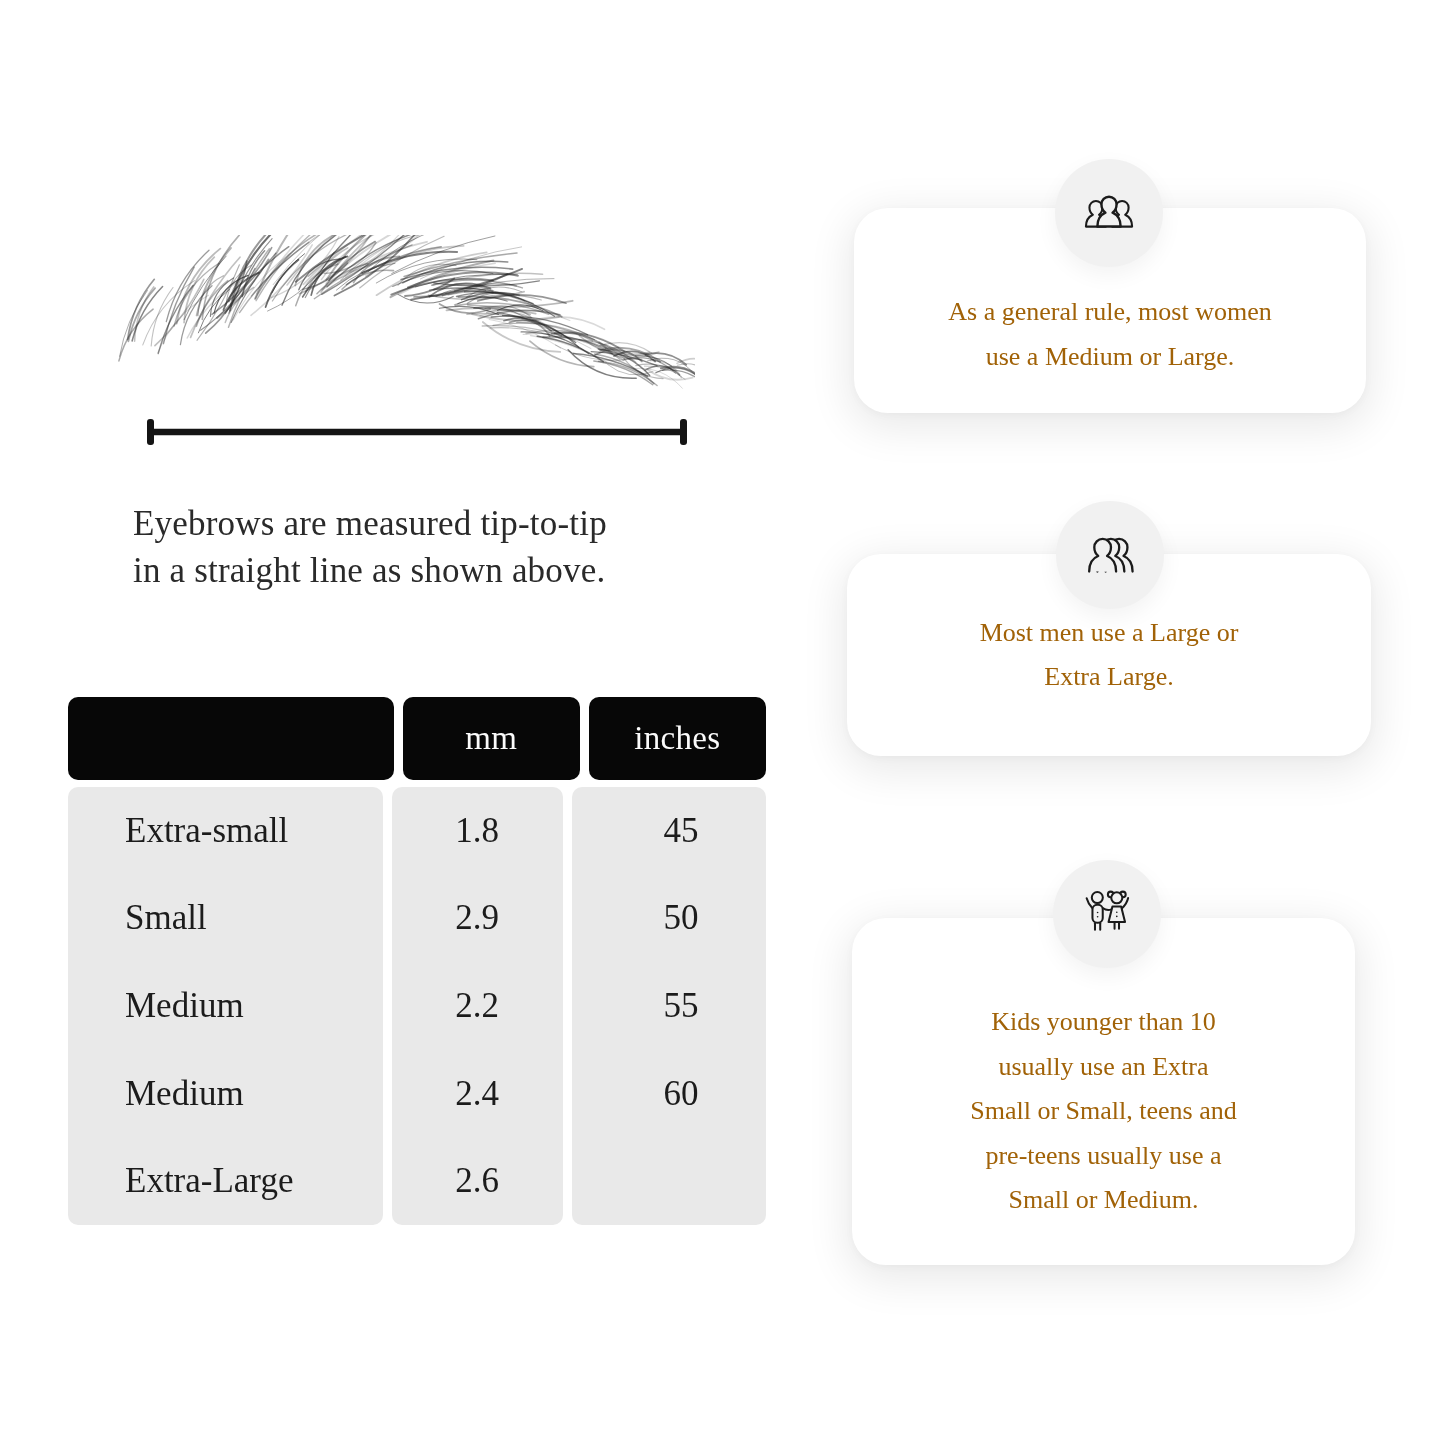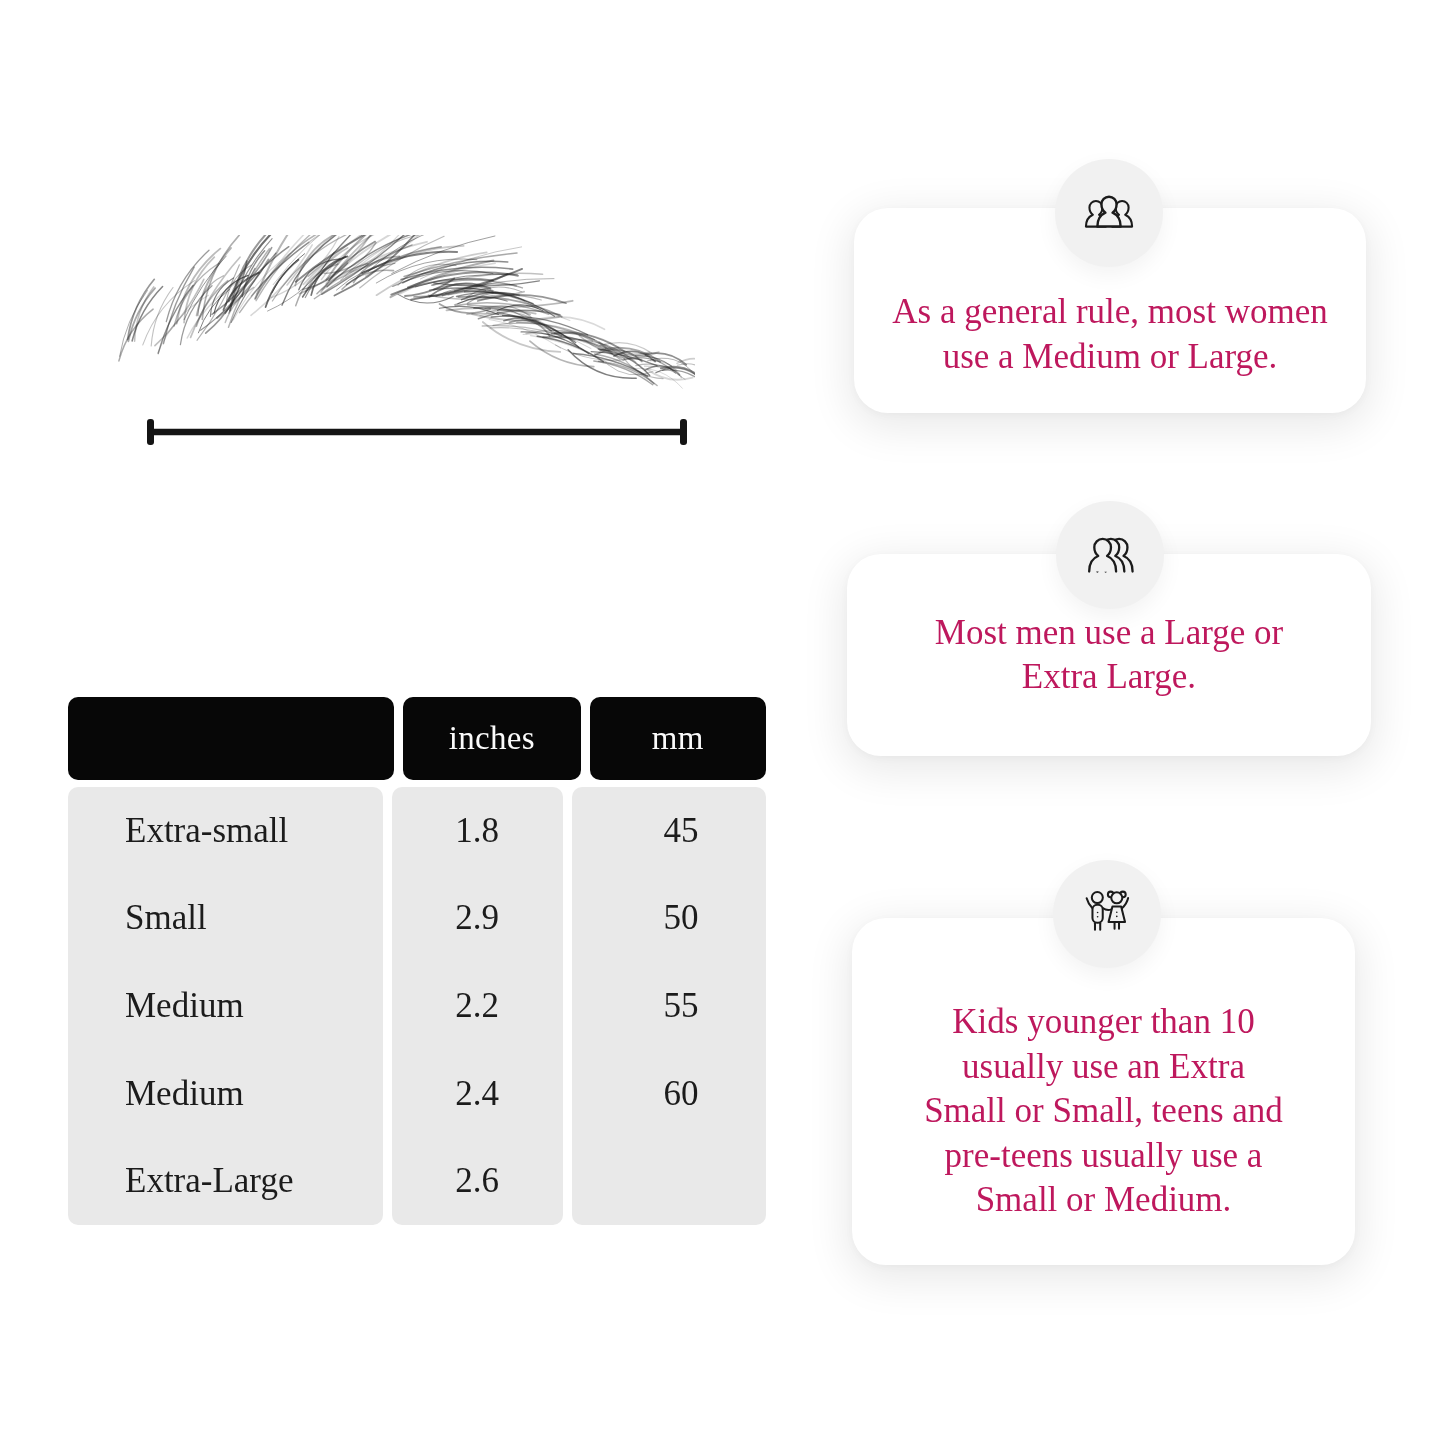--- a/index.html
+++ b/index.html
@@ -34,21 +34,21 @@
     position:absolute;background:#ffffff;border-radius:34px;
     box-shadow:0 10px 42px 6px rgba(0,0,0,0.085), 0 2px 8px rgba(0,0,0,0.03);
     display:flex;flex-direction:column;align-items:center;justify-content:center;
   }
   .card-1{left:854px;top:208px;width:512px;height:205px;padding-top:0;}
   .card-2{left:847px;top:554px;width:524px;height:202px;}
   .card-3{left:852px;top:918px;width:503px;height:347px;}
   .card-1 .card-lines{margin-top:48px;}
   .card-2 .card-lines{font-family:Liberation Serif, serif;}
   .card-3 .card-lines{margin-top:40px;}
-  .card-lines{width:100%;text-align:center;font-size:35px;line-height:44.5px;color:#be185d;}
+  .card-lines{width:100%;text-align:center;font-size:26px;line-height:44.5px;color:#a16207;}
   .icon-circle{
     position:absolute;width:108px;height:108px;border-radius:50%;background:#f1f1f1;
     box-shadow:0 8px 22px rgba(0,0,0,0.05);
     display:flex;align-items:center;justify-content:center;
   }
   .circ-1{left:1055px;top:159px;}
   .circ-2{left:1056px;top:501px;}
   .circ-3{left:1053px;top:860px;}
   .icon-circle svg{width:62px;height:62px;}
 </style>
@@ -266,26 +266,30 @@
         <path d="M198.7 60.2 Q205.3 30.0 235.0 21.4" stroke-width="1.63" stroke-opacity="0.64"></path>
       </g>
     </svg>
 
   <svg class="measure" viewBox="0 0 544 26">
     <rect x="2" y="9.7" width="540" height="6.6" rx="2" fill="#141414"></rect>
     <rect x="2" y="0" width="7" height="26" rx="3" fill="#141414"></rect>
     <rect x="535" y="0" width="7" height="26" rx="3" fill="#141414"></rect>
   </svg>
 
+  <div class="caption">
+    <div>Eyebrows are measured tip-to-tip</div>
+    <div>in a straight line as shown above.</div>
+  </div>
 
   <div class="table">
     <div class="thead">
       <div class="th th-size"></div>
+      <div class="th th-mm">mm</div>
       <div class="th th-in">inches</div>
-      <div class="th th-mm">mm</div>
     </div>
     <div class="tbody">
       <div class="col col-size">
         <div class="cell cell-size">Extra-small</div>
         <div class="cell cell-size">Small</div>
         <div class="cell cell-size">Medium</div>
         <div class="cell cell-size">Medium</div>
         <div class="cell cell-size">Extra-Large</div>
       </div>
       <div class="col col-in">

